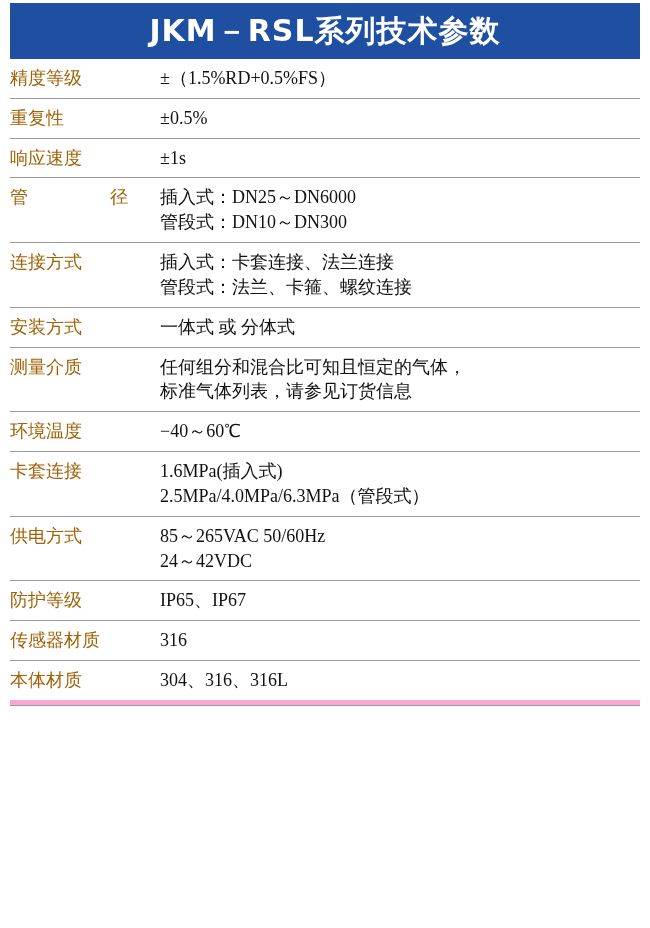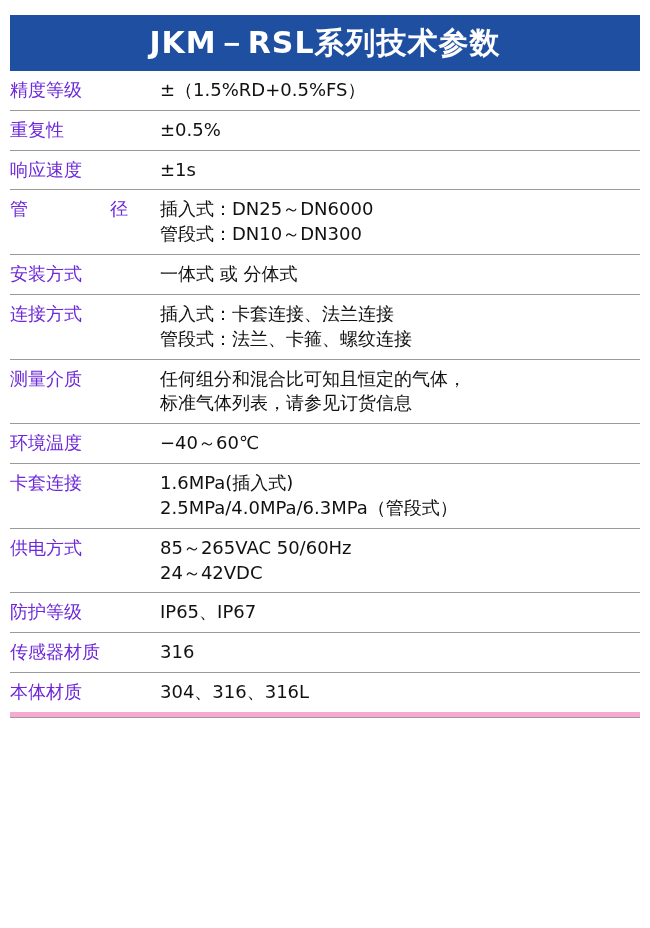--- a/index.html
+++ b/index.html
@@ -16,21 +16,21 @@
   }
   .sheet {
     width: 650px;
     height: 928px;
     position: relative;
     background: #ffffff;
     box-sizing: border-box;
   }
   .title-bar {
     position: relative;
-    margin: 15px 10px 0 10px;
+    margin: 3px 10px 0 10px;
     height: 56px;
     background: #1f4fa0;
     display: flex;
     align-items: center;
     justify-content: center;
   }
   .title-bar .title-text {
     color: #ffffff;
     font-size: 30px;
     font-weight: bold;
@@ -52,34 +52,35 @@
     font-family: "DejaVu Sans", "Liberation Sans", sans-serif;
   }
   table.spec tr:last-child td {
     border-bottom: 5px solid #f9a8d4;
   }
   td.label {
     width: 150px;
     padding-left: 8px;
     padding-right: 6px;
     white-space: nowrap;
-    color: #6d28d9;
+    color: #a16207;
   }
   td.value {
     padding-left: 4px;
     color: #111111;
   }
   .label-spread {
     display: inline-block;
     width: 118px;
     text-align: justify;
     text-align-last: justify;
   }
   .vline {
     display: block;
+    font-family: Liberation Serif, serif;
   }
   .bottom-rule {
     margin: 0 10px;
     width: 630px;
     border-top: 1px solid #9a9a9a;
   }
 </style>
 </head>
 <body>
 
@@ -110,30 +111,30 @@
           </td>
         </tr>
         <tr>
           <td class="label"><span class="label-spread">管 径</span></td>
           <td class="value">
             <span class="vline">插入式：DN25～DN6000</span>
             <span class="vline">管段式：DN10～DN300</span>
           </td>
         </tr>
         <tr>
-          <td class="label"><span>安装方式</span></td>
-          <td class="value">
-            <span class="vline">一体式 或 分体式</span>
-          </td>
-        </tr>
-        <tr>
           <td class="label"><span>连接方式</span></td>
           <td class="value">
             <span class="vline">插入式：卡套连接、法兰连接</span>
             <span class="vline">管段式：法兰、卡箍、螺纹连接</span>
+          </td>
+        </tr>
+        <tr>
+          <td class="label"><span>安装方式</span></td>
+          <td class="value">
+            <span class="vline">一体式 或 分体式</span>
           </td>
         </tr>
         <tr>
           <td class="label"><span>测量介质</span></td>
           <td class="value">
             <span class="vline">任何组分和混合比可知且恒定的气体，</span>
             <span class="vline">标准气体列表，请参见订货信息</span>
           </td>
         </tr>
         <tr>

